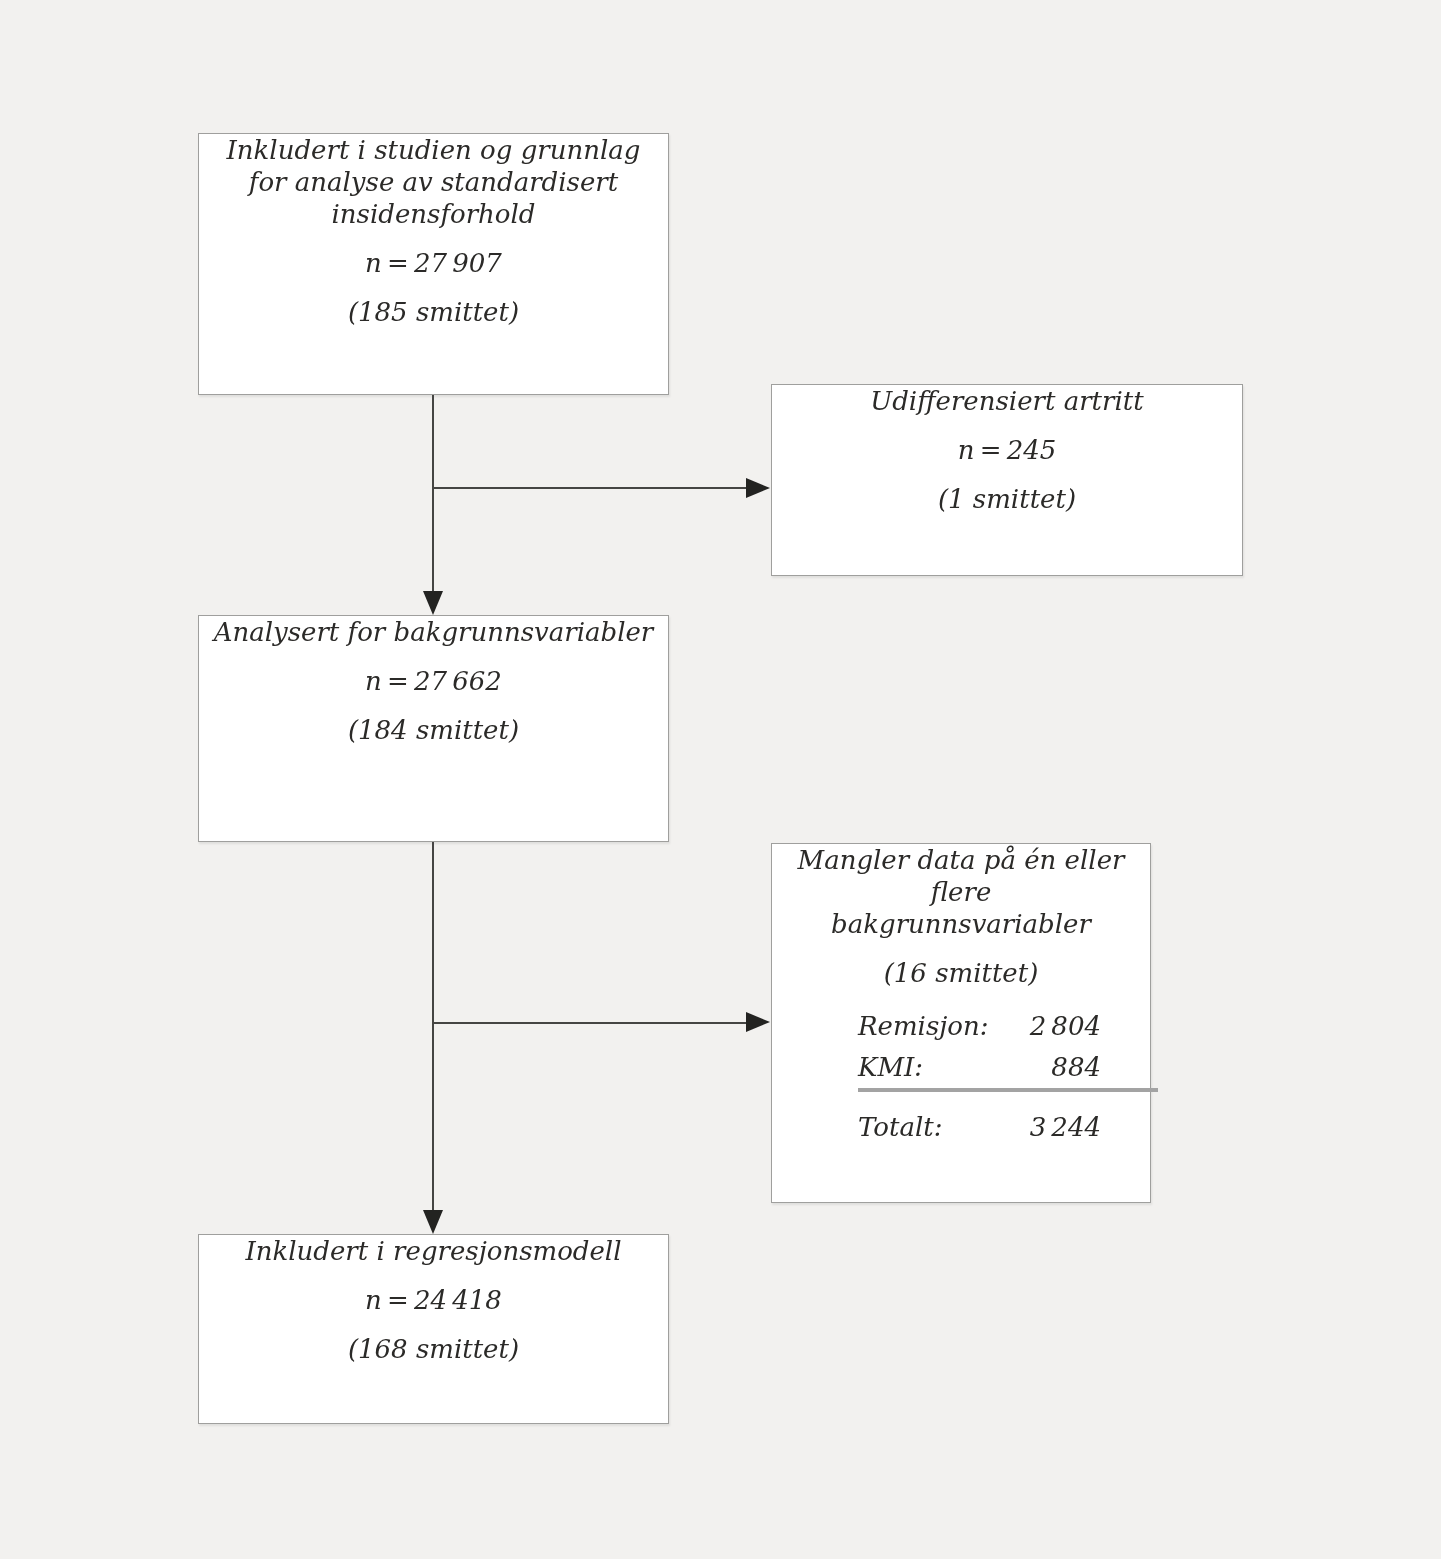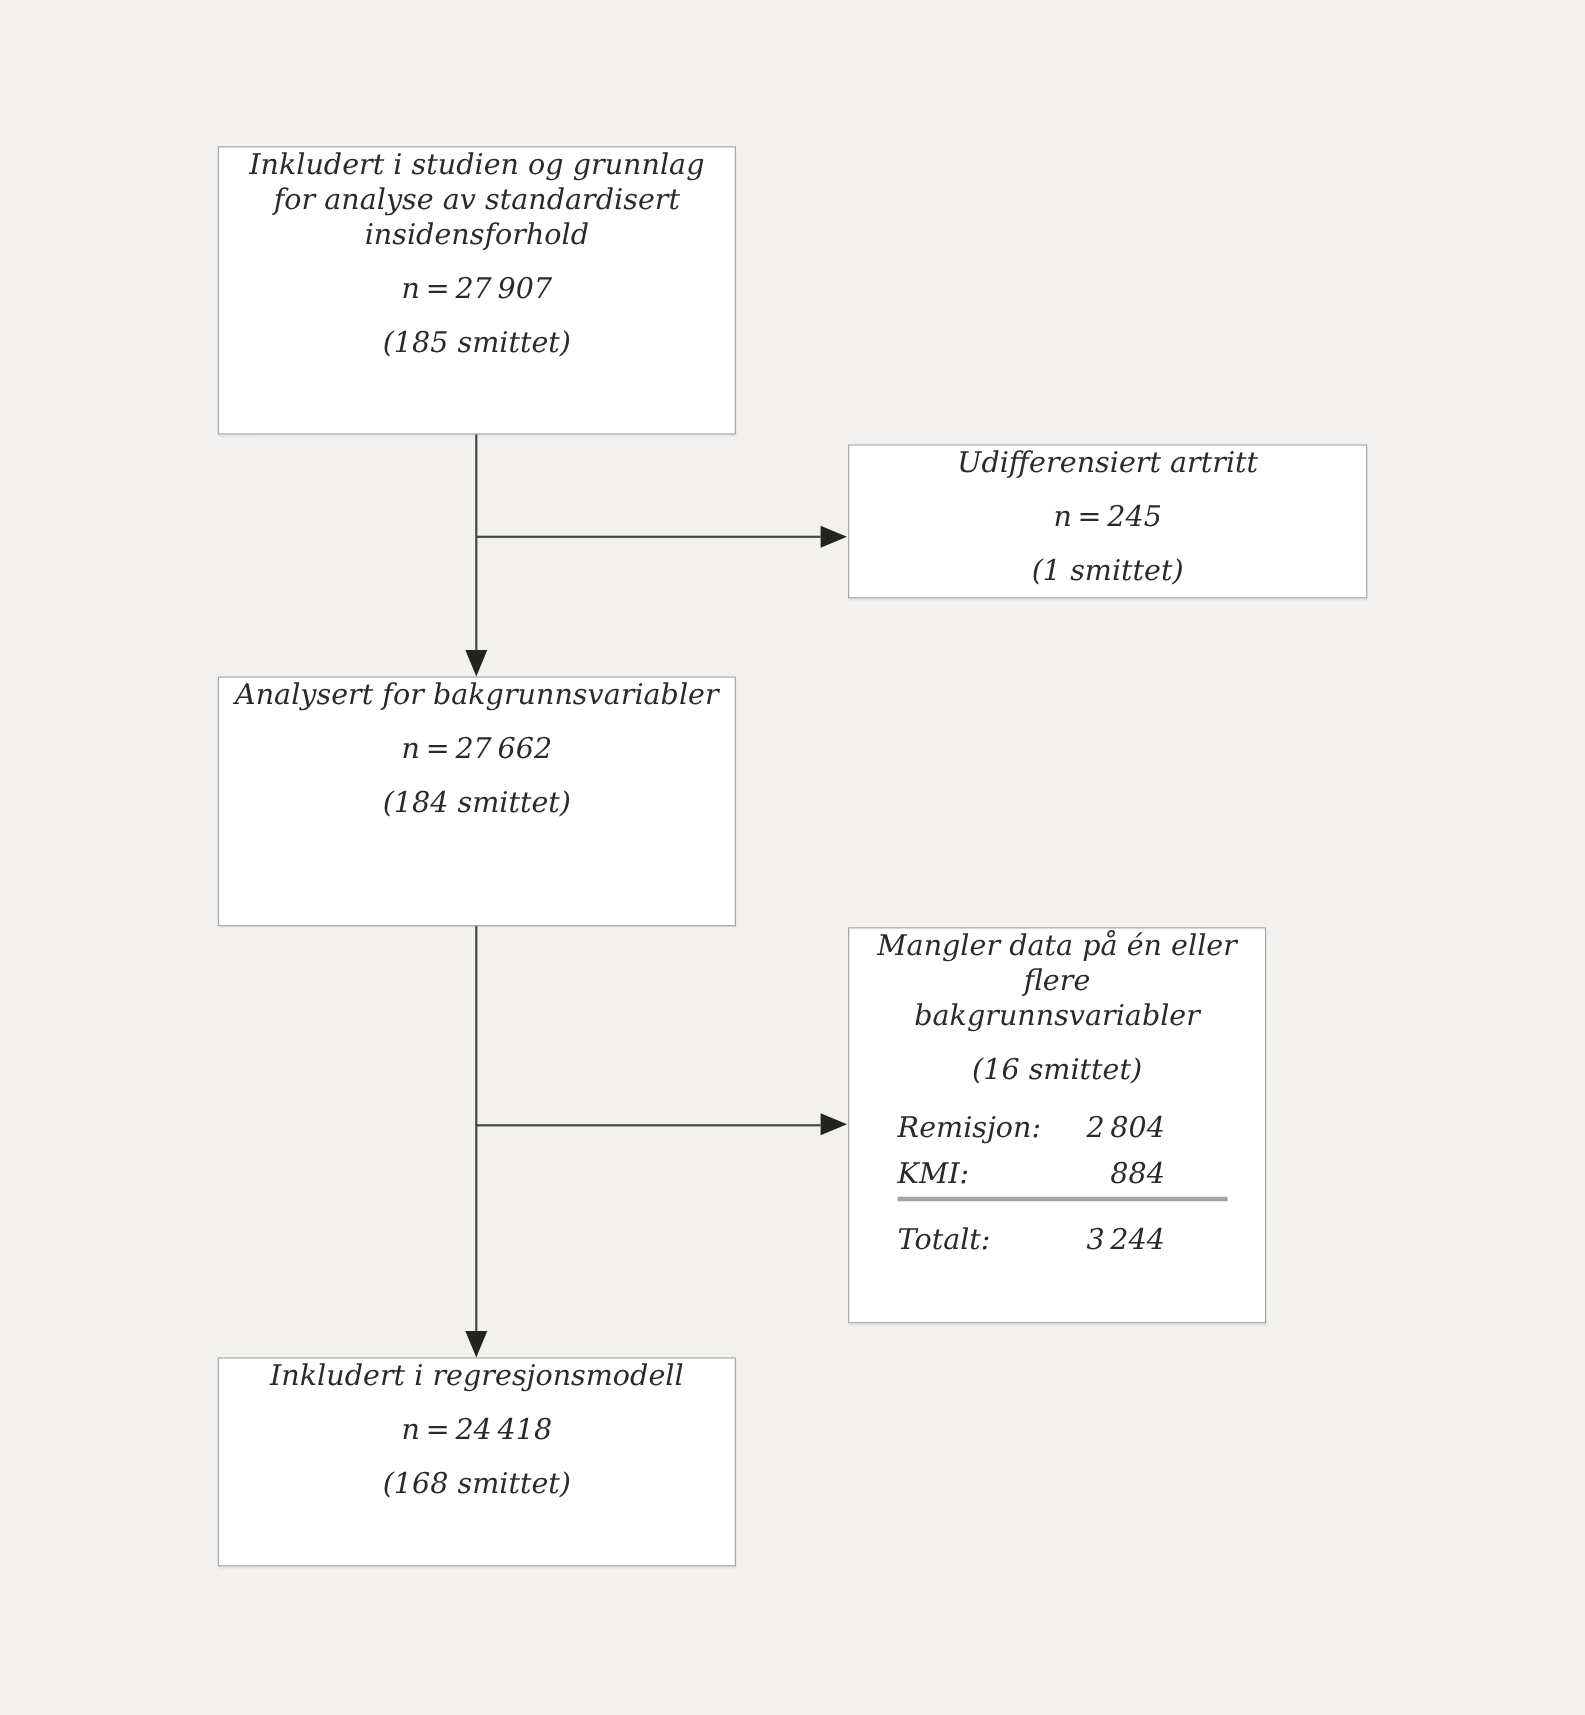--- a/index.html
+++ b/index.html
@@ -24,37 +24,37 @@
     background: #ffffff;
     border: 1px solid #9f9f9d;
     box-shadow: 1px 2px 2px rgba(0,0,0,0.08);
     display: flex;
     flex-direction: column;
     align-items: center;
     row-gap: 17px;
     text-align: center;
   }
   .box-included   { left: 198px; top: 133px;  width: 471px; height: 262px; }
-  .box-undiff     { left: 771px; top: 404px;  width: 472px; height: 140px; }
+  .box-undiff     { left: 771px; top: 384px;  width: 472px; height: 192px; }
   .box-analyzed   { left: 198px; top: 615px;  width: 471px; height: 227px; }
   .box-missing    { left: 771px; top: 843px;  width: 380px; height: 360px; }
   .box-regression { left: 198px; top: 1234px; width: 471px; height: 190px; }
 
   .title {
     white-space: pre-line;
     line-height: 32px;
     width: 100%;
   }
   .nline, .sline {
     line-height: 32px;
   }
 
   .mtable {
     align-self: flex-start;
-    margin-left: 44px;
+    margin-left: 86px;
     width: 300px;
     text-align: left;
   }
   .mrow {
     display: flex;
     justify-content: space-between;
     line-height: 41px;
   }
   .mrow .mvalue { padding-right: 57px; }
   .mrow-kmi { border-bottom: 4px solid #a3a3a3; }

